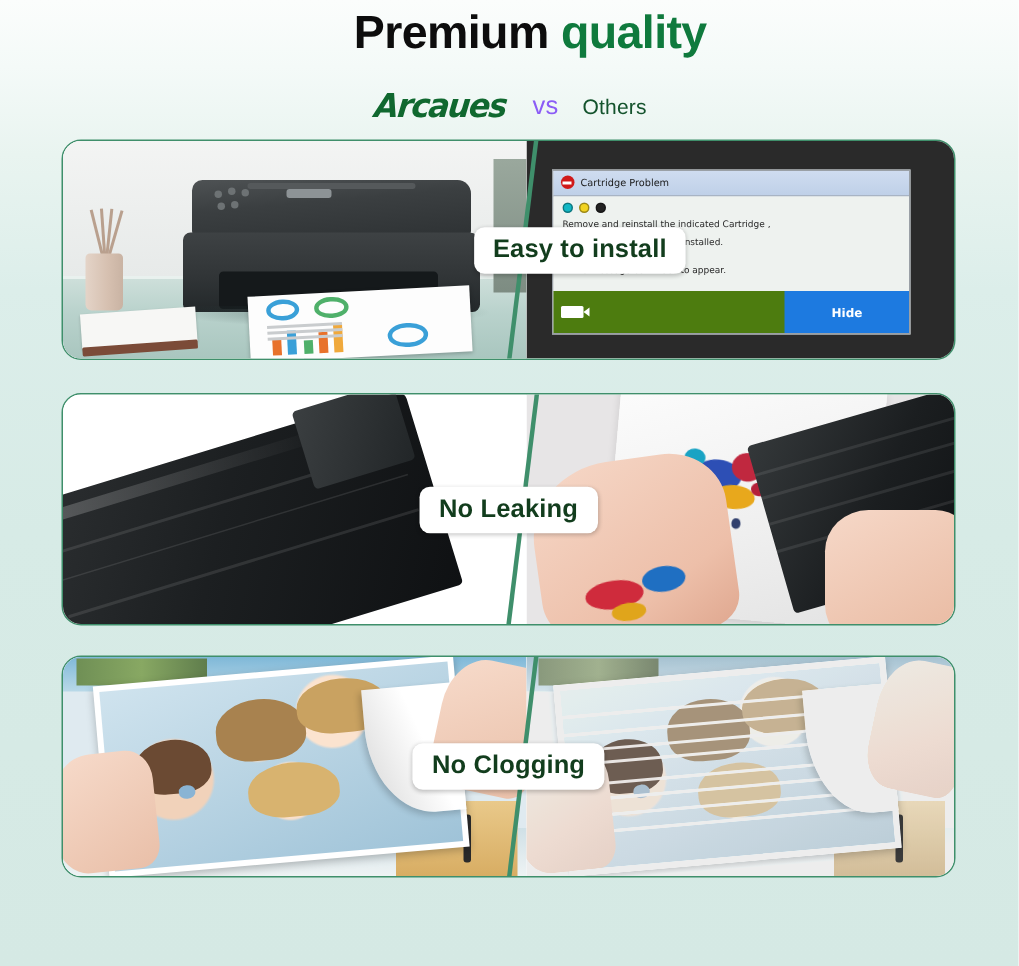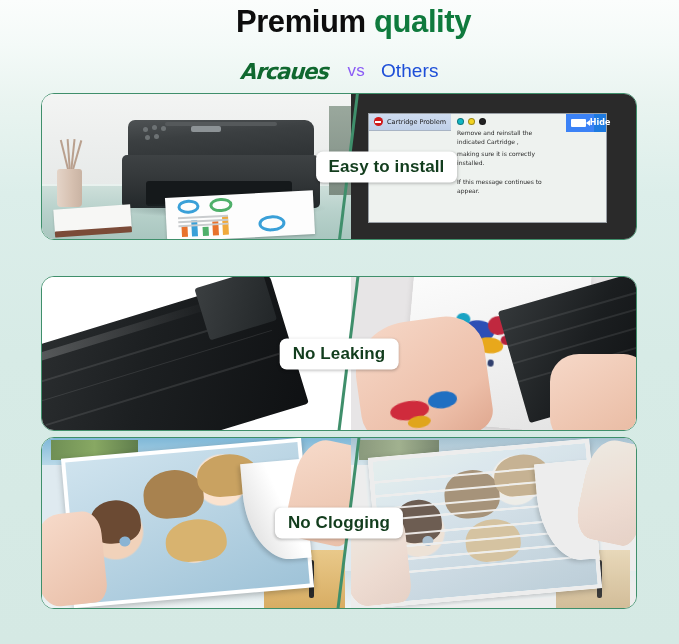--- a/index.html
+++ b/index.html
@@ -51,38 +51,38 @@
     color: #10682f;
     transform: skewX(-6deg) scaleX(0.96);
     font-family: "DejaVu Sans", sans-serif;
   }
   .vs {
     font-size: 17px;
     color: #8b5cf6;
     letter-spacing: 0.2px;
   }
   .others {
-    font-size: 19px;
-    color: #1d4ed8;
+    font-size: 14px;
+    color: #14532d;
     letter-spacing: 0.1px;
   }
 
   
   .panel {
     position: absolute;
     left: 41px;
     width: 596px;
     border: 1.6px solid #3f8f6b;
     border-radius: 13px;
     overflow: hidden;
     background: #ffffff;
   }
   #panel-1 { top: 93px;  height: 147px; }
-  #panel-2 { top: 262px; height: 155px; margin-top: 14px; }
-  #panel-3 { top: 437px; height: 172px; }
+  #panel-2 { top: 262px; height: 155px; }
+  #panel-3 { top: 437px; height: 148px; }
 
   .halves { display: flex; width: 100%; height: 100%; position: relative; }
   .half { position: relative; overflow: hidden; height: 100%; }
   .half.left  { width: 52%; }
   .half.right { width: 48%; }
 
   
   .divider {
     position: absolute;
     top: -6px;
@@ -213,21 +213,21 @@
   .rightplant {
     position: absolute; right: 0; top: 8%; width: 7%; height: 62%;
     background: linear-gradient(180deg,#9aa89d,#7d8c82);
   }
 
   
   .dark-scene { position: absolute; inset: 0; background: #2a2a2a; }
   .dialog {
     position: absolute; left: 6%; top: 13%; width: 84%; height: 76%;
     background: #eef2ef; border: 1px solid #9aa0a6;
-    display: flex; flex-direction: row;
+    display: flex; flex-direction: column;
     font-family: "DejaVu Sans", sans-serif;
   }
   .dlg-titlebar {
     height: 17px; flex: none;
     background: linear-gradient(180deg,#cfdcf0,#bfd0e8);
     display: flex; align-items: center; gap: 4px; padding: 0 5px;
     border-bottom: 1px solid #a8b4c4;
   }
   .stop-icon {
     width: 9px; height: 9px; border-radius: 50%;
@@ -247,21 +247,21 @@
     width: 7px; height: 7px; border-radius: 50%;
     border: 1px solid rgba(0,0,0,.35);
     font-size: 5px; color: #fff; text-align: center; line-height: 6px;
   }
   .ink.c { background: #12b7c4; }
   .ink.y { background: #f2d321; color: #555; }
   .ink.k { background: #222; }
   .dlg-text { font-size: 6px; color: #2a2a2a; line-height: 9px; }
   .dlg-text.gap { margin-top: 7px; }
   .dlg-footer {
-    height: 18px; flex: none; background: #3b82f6;
+    height: 28px; flex: none; background: #4d7c0f;
     display: flex; align-items: center; justify-content: space-between;
     padding-left: 5px;
   }
   .cam-icon {
     width: 15px; height: 8px; background: #fff; border-radius: 1px;
     position: relative;
   }
   .cam-icon::after {
     content: ""; position: absolute; right: -4px; top: 1px;
     border-top: 3px solid transparent; border-bottom: 3px solid transparent;

